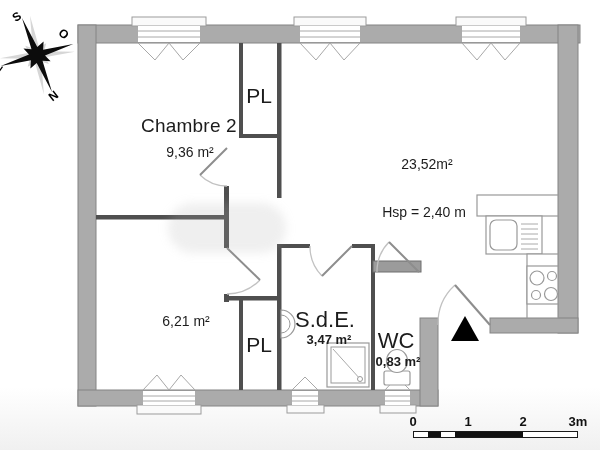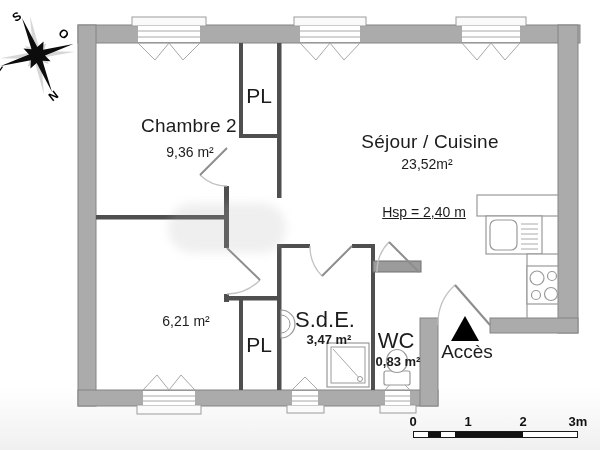--- a/index.html
+++ b/index.html
@@ -184,34 +184,32 @@
     <polygon points="465,316 451,341 479,341" fill="#000000"></polygon>
   </svg>
 
   <div class="watermark"></div>
 
   <div class="lbl room-name" style="left:189px;top:126px;">Chambre 2</div>
   <div class="lbl room-area" style="left:190px;top:152px;">9,36 m²</div>
 
   <div class="lbl room-area" style="left:186px;top:321px;">6,21 m²</div>
 
-  <div class="lbl room-name" style="left:430px;top:142px;">Séjour / Cuisine</div>
   <div class="lbl room-area" style="left:427px;top:164px;">23,52m²</div>
-  <div class="lbl room-note" style="left:424px;top:212px;text-decoration:underline;">Hsp = 2,40 m</div>
+  <div class="lbl room-note" style="left:424px;top:212px;">Hsp = 2,40 m</div>
 
   <div class="lbl closet" style="left:259px;top:96px;">PL</div>
   <div class="lbl closet" style="left:259px;top:345px;">PL</div>
 
   <div class="lbl small-name" style="left:325px;top:320px;">S.d.E.</div>
   <div class="lbl small-area" style="left:329px;top:339px;">3,47 m²</div>
 
   <div class="lbl small-name" style="left:396px;top:341px;">WC</div>
   <div class="lbl small-area" style="left:398px;top:361px;">0,83 m²</div>
 
-  <div class="lbl acces" style="left:467px;top:352px;">Accès</div>
 
   <span class="scale-num" style="left:413px;">0</span>
   <span class="scale-num" style="left:468px;">1</span>
   <span class="scale-num" style="left:523px;">2</span>
   <span class="scale-num" style="left:578px;">3m</span>
   <div class="scalebar">
     <div class="seg s-w"></div>
     <div class="seg s-b"></div>
     <div class="seg s-w"></div>
     <div class="seg s-b"></div>

